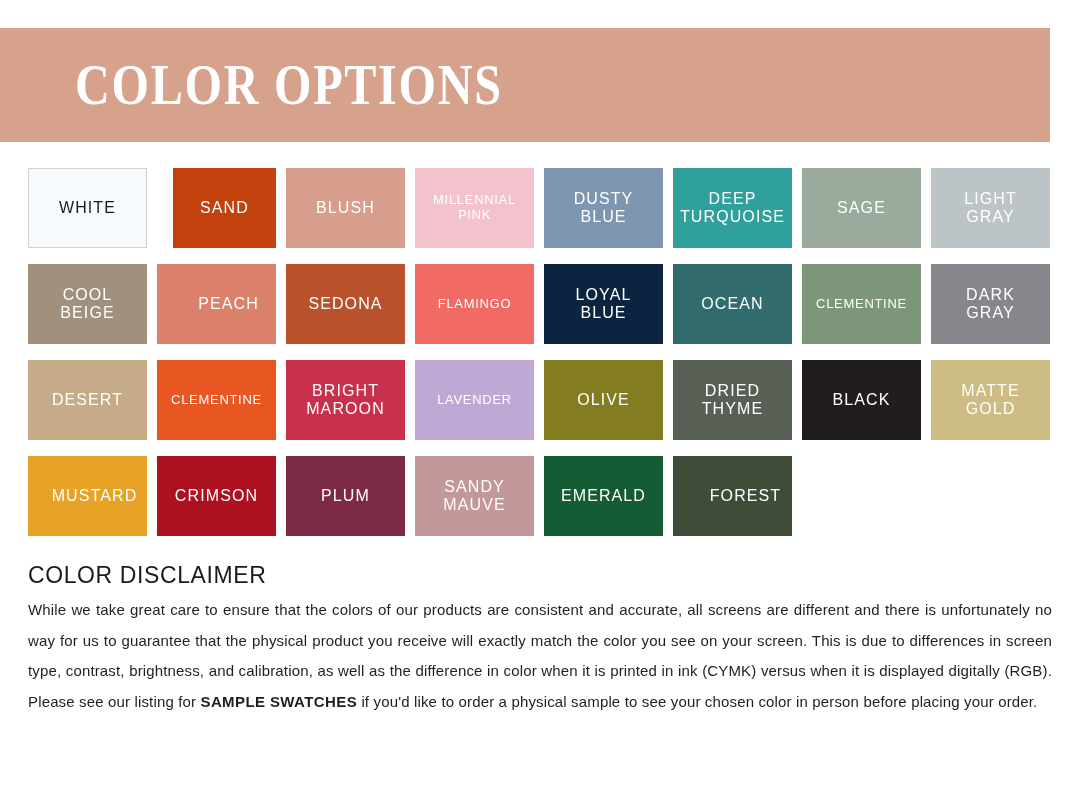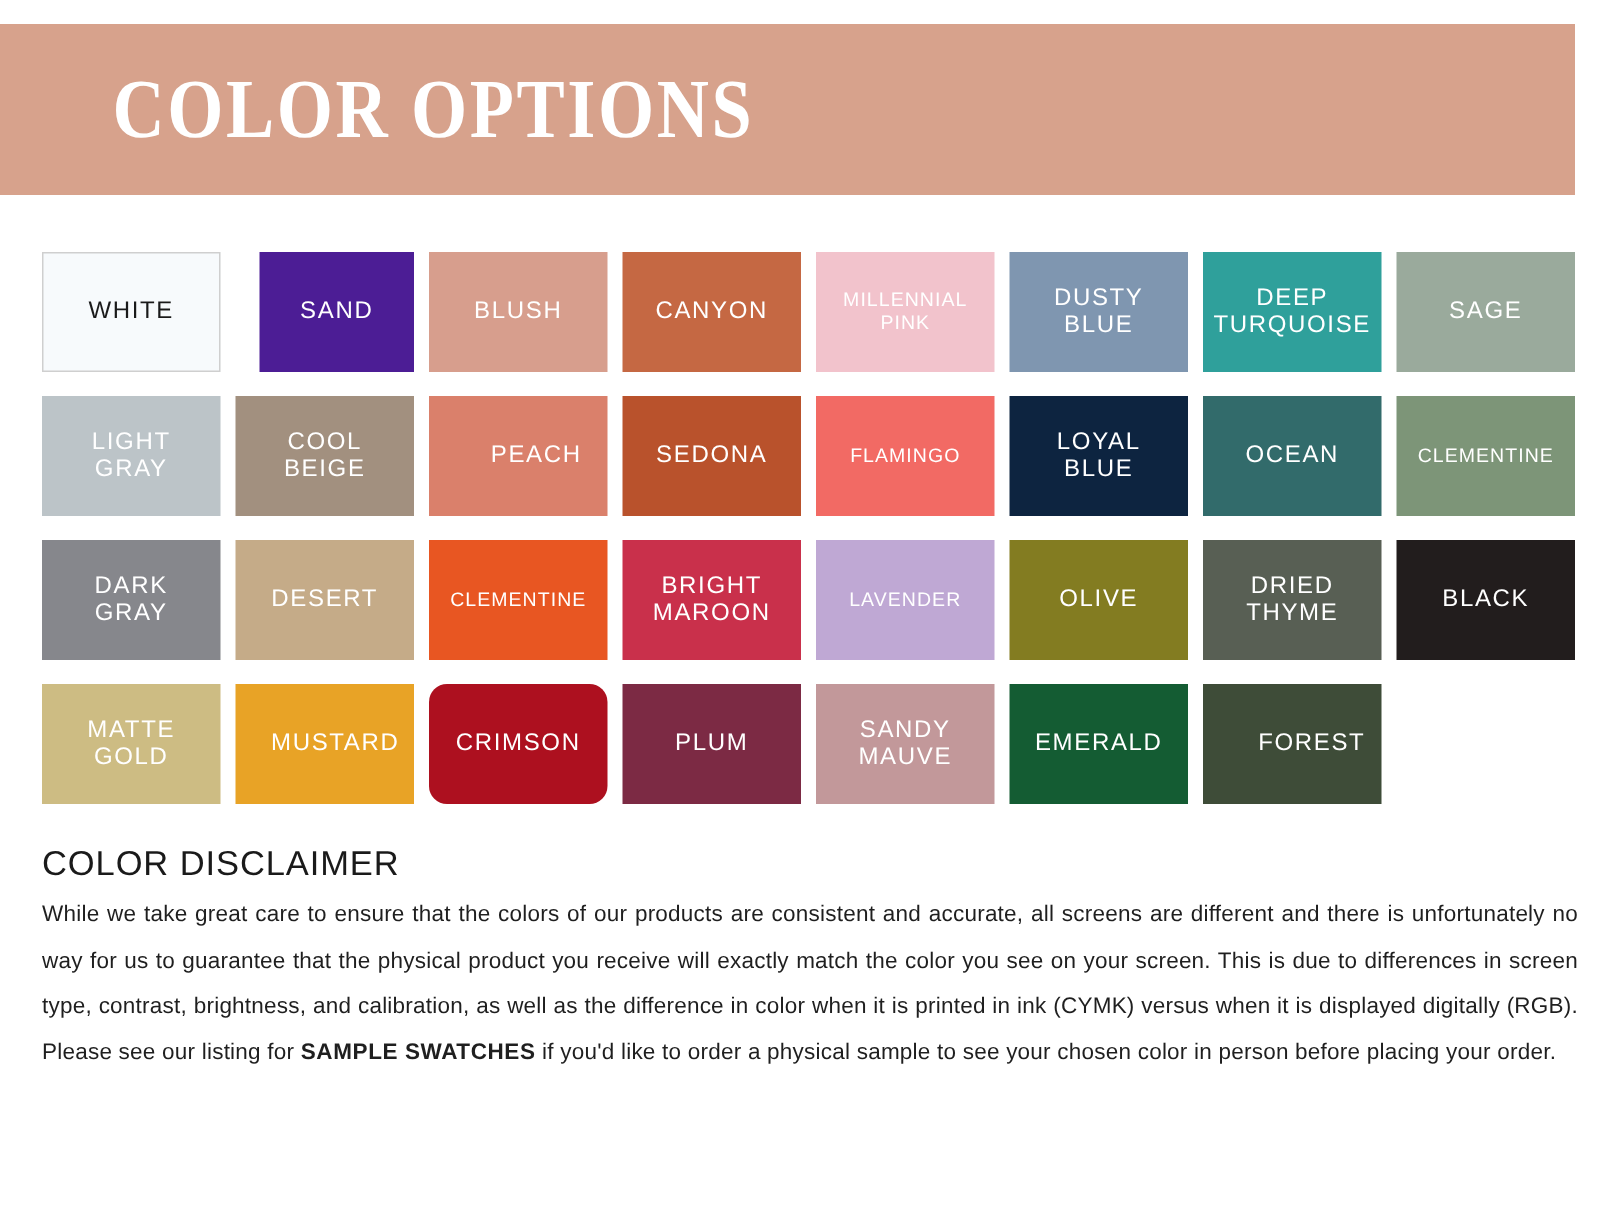--- a/index.html
+++ b/index.html
@@ -17,21 +17,21 @@
     position: relative;
     width: 1080px;
     height: 810px;
     background: #ffffff;
   }
 
   
   .header-banner {
     position: absolute;
     left: 0;
-    top: 16px;
+    top: 28px;
     width: 1050px;
     height: 114px;
     background: #d7a28c;
     display: flex;
     align-items: center;
   }
   .header-title {
     margin-left: 75px;
     color: #ffffff;
     font-family: "Liberation Serif", serif;
@@ -117,28 +117,25 @@
 <div class="page">
 
   <div class="header-banner">
     <div class="header-title">COLOR OPTIONS</div>
   </div>
 
   <div class="swatch-grid">
       <div class="swatch bordered" style="background: rgb(247, 250, 252);">
         <span class="swatch-label" style="color: rgb(26, 26, 26);">WHITE</span>
       </div>
-      <div class="swatch" style="background: #4c1d95; margin-left: 16px;">
+      <div class="swatch" style="background: #c2410c; margin-left: 16px;">
         <span class="swatch-label" style="color: rgb(255, 255, 255);">SAND</span>
       </div>
       <div class="swatch" style="background: rgb(215, 158, 141);">
         <span class="swatch-label" style="color: rgb(255, 255, 255);">BLUSH</span>
-      </div>
-      <div class="swatch" style="background: rgb(197, 104, 67);">
-        <span class="swatch-label" style="color: rgb(255, 255, 255);">CANYON</span>
       </div>
       <div class="swatch sz-sm" style="background: rgb(242, 195, 204);">
         <span class="swatch-label" style="color: rgb(255, 255, 255);">MILLENNIAL
 PINK</span>
       </div>
       <div class="swatch" style="background: rgb(127, 150, 176);">
         <span class="swatch-label" style="color: rgb(255, 255, 255);">DUSTY
 BLUE</span>
       </div>
       <div class="swatch" style="background: rgb(47, 160, 155);">
@@ -202,21 +199,21 @@
       <div class="swatch" style="background: rgb(34, 29, 29);">
         <span class="swatch-label" style="color: rgb(255, 255, 255);">BLACK</span>
       </div>
       <div class="swatch" style="background: rgb(205, 188, 131);">
         <span class="swatch-label" style="color: rgb(255, 255, 255);">MATTE
 GOLD</span>
       </div>
       <div class="swatch" style="background: rgb(232, 163, 38);">
         <span class="swatch-label" style="color: rgb(255, 255, 255); margin-left: 14px;">MUSTARD</span>
       </div>
-      <div class="swatch" style="background: rgb(173, 16, 31); border-radius: 12px;">
+      <div class="swatch" style="background: rgb(173, 16, 31);">
         <span class="swatch-label" style="color: rgb(255, 255, 255);">CRIMSON</span>
       </div>
       <div class="swatch" style="background: rgb(124, 42, 68);">
         <span class="swatch-label" style="color: rgb(255, 255, 255);">PLUM</span>
       </div>
       <div class="swatch" style="background: rgb(194, 152, 154);">
         <span class="swatch-label" style="color: rgb(255, 255, 255);">SANDY
 MAUVE</span>
       </div>
       <div class="swatch" style="background: rgb(20, 92, 51);">

